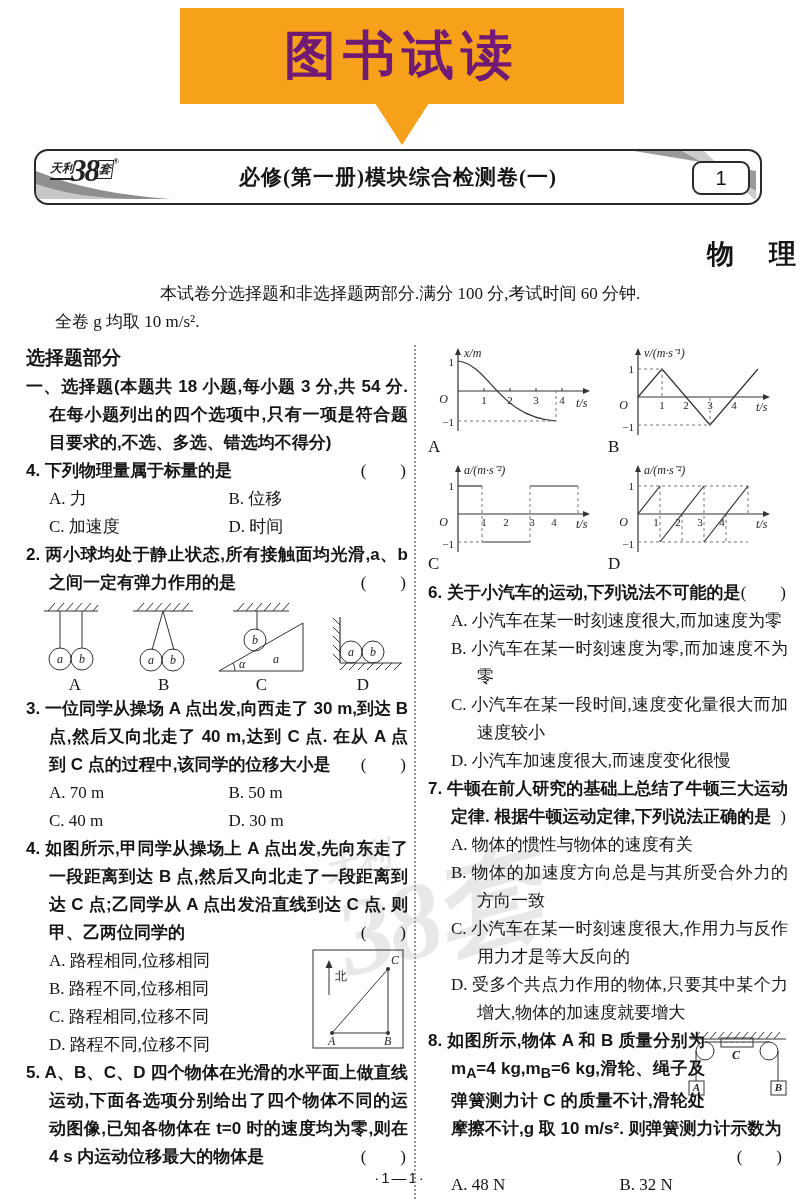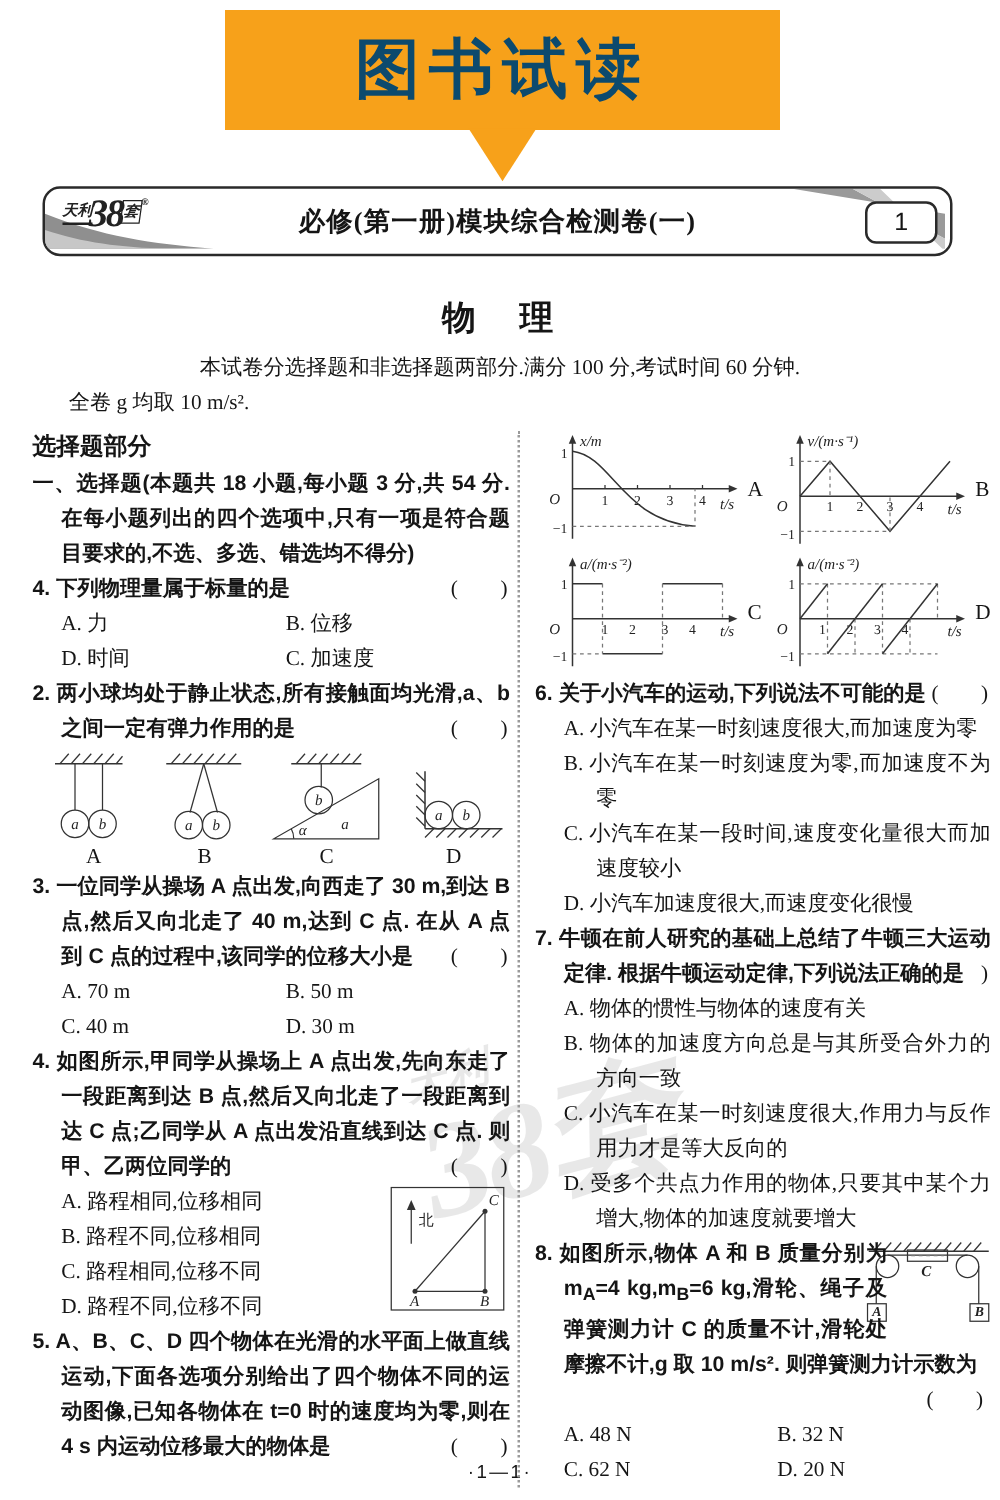--- a/index.html
+++ b/index.html
@@ -2,21 +2,21 @@
 <html><head>
 <meta charset="utf-8">
 <style>
   html,body{margin:0;padding:0;}
   body{width:800px;height:1200px;background:#fff;position:relative;overflow:hidden;
        font-family:"Liberation Serif",serif;color:#151515;}
   
   .banner{position:absolute;left:180px;top:8px;width:444px;height:96px;background:#F7A11A;
           display:flex;align-items:center;justify-content:center;}
   .banner-title{font-family:"Liberation Sans",sans-serif;font-weight:bold;font-size:52px;
-                letter-spacing:7px;color:#0c4a6e;}
+                letter-spacing:7px;color:#701a75;}
   .banner-arrow{position:absolute;left:375px;top:103px;width:0;height:0;
                 border-left:27px solid transparent;border-right:27px solid transparent;
                 border-top:42px solid #F7A11A;}
   
   .band{position:absolute;left:34px;top:149px;width:724px;height:52px;border:2px solid #2a2a2a;
         border-radius:14px;background:#fff;overflow:hidden;}
   .band-deco{position:absolute;left:0;top:0;}
   .band-title{position:absolute;left:0;right:0;top:0;height:100%;display:flex;align-items:center;
               justify-content:center;font-weight:bold;font-size:21px;letter-spacing:1px;z-index:2;}
   .logo{position:absolute;left:14px;top:4px;display:flex;align-items:flex-start;
@@ -24,21 +24,21 @@
   .lg-top{font-size:12px;border-bottom:2px solid #222;padding-bottom:1px;margin-top:5px;
           font-family:"Liberation Sans",sans-serif;}
   .lg-38{font-size:31px;line-height:31px;margin-left:-3px;letter-spacing:-2px;}
   .lg-tao{font-size:12px;border:1.5px solid #222;align-self:flex-end;margin:0 0 7px -1px;
           padding:0 1px;transform:skewX(-8deg);font-family:"Liberation Sans",sans-serif;}
   .lg-reg{font-size:8px;margin-top:2px;}
   .page-badge{position:absolute;right:10px;top:10px;width:54px;height:30px;border:2px solid #2a2a2a;
               border-radius:9px;background:#fff;display:flex;align-items:center;justify-content:center;
               font-family:"Liberation Sans",sans-serif;font-size:20px;z-index:3;}
   
-  .subject{position:absolute;top:236px;left:0;right:0;text-align:center;font-weight:bold;
+  .subject{position:absolute;top:236px;left:0;right:0;text-align:right;font-weight:bold;
            font-size:27px;letter-spacing:4px;}
   .intro{position:absolute;top:282px;left:0;right:0;text-align:center;font-size:17px;}
   .g-note{position:absolute;top:310px;left:55px;font-size:17px;}
   
   .watermark{position:absolute;left:330px;top:820px;transform:rotate(-15deg);opacity:0.13;
              color:#555;z-index:0;pointer-events:none;font-style:italic;font-weight:bold;}
   .wm-small{font-size:34px;display:block;margin-left:4px;}
   .wm-big{font-size:108px;line-height:100px;display:block;letter-spacing:-4px;}
   
   .cols{position:absolute;top:345px;left:26px;right:12px;display:flex;z-index:1;}
@@ -60,21 +60,21 @@
   .paren-own{display:block;text-align:right;padding-right:6px;line-height:28px;font-size:17px;}
   
   .figrow{display:flex;justify-content:space-between;align-items:flex-end;padding:4px 2px 0 10px;}
   .figcell{display:flex;flex-direction:column;align-items:center;}
   .figcap{font-size:17px;line-height:20px;}
   .q4wrap{position:relative;}
   .q4opts{width:268px;}
   .q4fig{position:absolute;right:4px;top:2px;}
   .q8fig{float:right;margin:2px 0 2px 6px;}
   .ggrid{display:grid;grid-template-columns:1fr 1fr;row-gap:6px;margin:0 0 6px 0;}
-  .gcell{display:flex;flex-direction:row;align-items:center;}
+  .gcell{display:flex;flex-direction:column;}
   .gcap{font-size:17px;line-height:19px;}
   svg .ln{stroke:#333;stroke-width:1.2;fill:none;}
   svg .thin{stroke:#333;stroke-width:1;fill:none;}
   svg .dash{stroke:#777;stroke-width:1;fill:none;stroke-dasharray:3,3;}
   svg .ax{stroke:#333;stroke-width:1.2;fill:none;}
   svg .ah{fill:#333;stroke:none;}
   svg text{font-family:"Liberation Serif",serif;fill:#222;}
   svg .it{font-style:italic;}
   svg .tk{font-size:11px;}
   svg .lb{font-size:12px;}
@@ -123,22 +123,22 @@
     <div class="sec-head">选择题部分</div>
 
     <p class="q rubric"><span>一、选择题(本题共 18 小题,每小题 3 分,共 54 分. 在每小题列出的四个选项中,只有一项是符合题目要求的,不选、多选、错选均不得分)</span></p>
 
     <p class="q stem"><span>4. 下列物理量属于标量的是</span><span class="paren">(　　)</span></p>
     <div class="row2">
       <span>A. 力</span>
       <span>B. 位移</span>
     </div>
     <div class="row2">
+      <span>C. 加速度</span>
       <span>D. 时间</span>
-      <span>C. 加速度</span>
     </div>
 
     <p class="q stem"><span>2. 两小球均处于静止状态,所有接触面均光滑,a、b 之间一定有弹力作用的是</span><span class="paren">(　　)</span></p>
 
     <div class="figrow">
       <div class="figcell">
         <svg width="78" height="74" viewBox="0 0 78 74">
           <line class="ln" x1="8" y1="10" x2="62" y2="10"></line>
           <line class="thin" x1="12" y1="10" x2="19" y2="2"></line>
             <line class="thin" x1="21" y1="10" x2="28" y2="2"></line>

